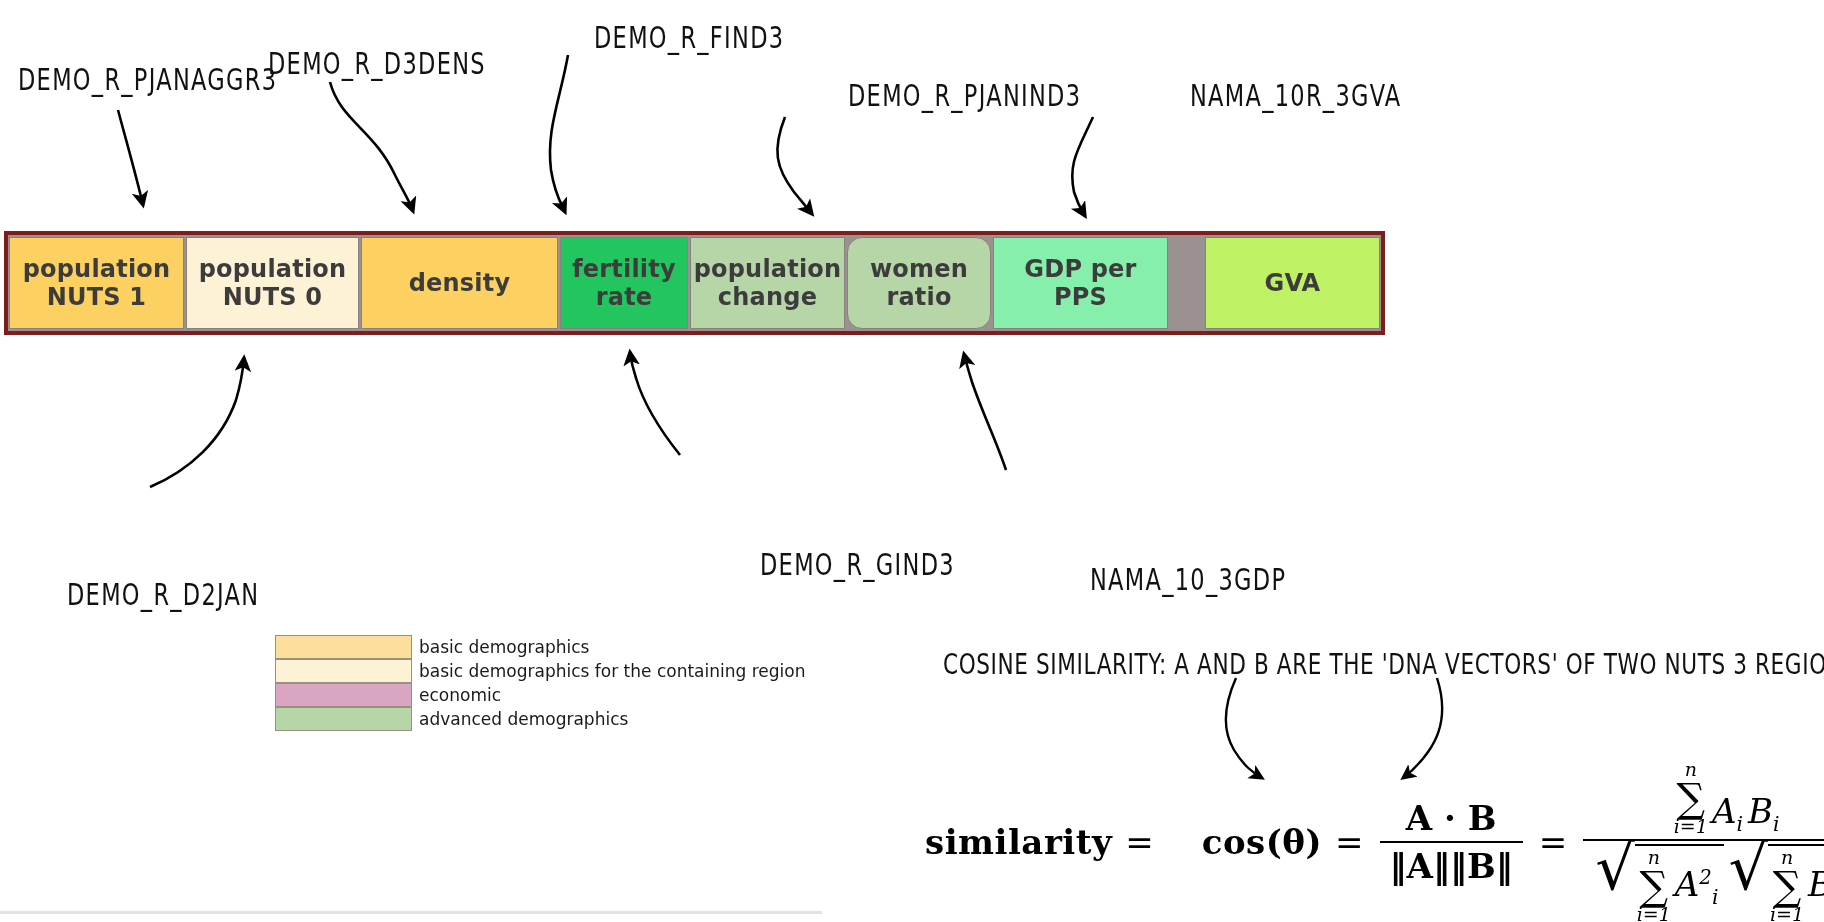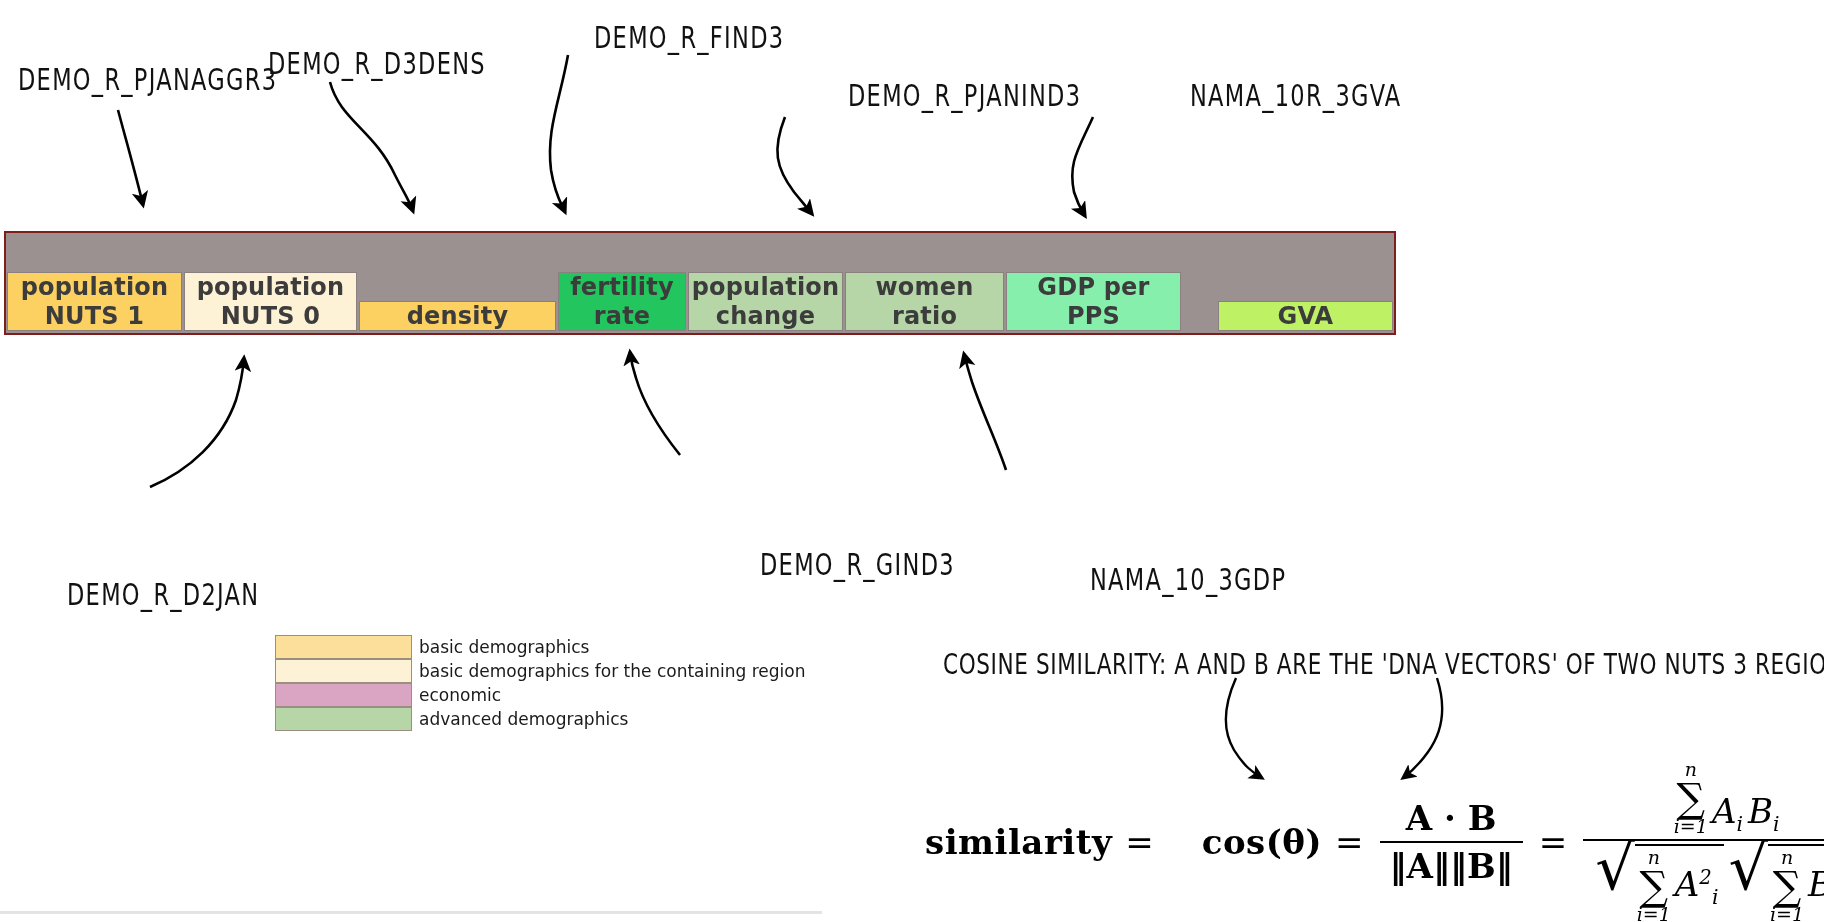--- a/index.html
+++ b/index.html
@@ -37,24 +37,23 @@
     pointer-events: none;
   }
 
   
   #dna-strip {
     position: absolute;
     left: 4px;
     top: 231px;
     height: 104px;
     display: flex;
-    border: 2px solid #7f1d1d;
+    border: 4px solid #7f1d1d;
     box-sizing: border-box;
     background: #9b9191;
-    align-items: flex-end;
   }
   .dna-cell {
     box-sizing: border-box;
     border: 1px solid #8a8080;
     margin: 2px 1px;
     display: flex;
     align-items: center;
     justify-content: center;
     text-align: center;
     font-family: "DejaVu Sans", sans-serif;
@@ -248,21 +247,21 @@
     </span>
   </div>
 
   <div class="dna-cell" style="width:155px; background:#b6d6a8;">
     <span>
       <span>population</span><br>
       <span>change</span>
     </span>
   </div>
 
-  <div class="dna-cell" style="width:159px; background:#b6d6a8;">
+  <div class="dna-cell" style="width:144px; background:#b6d6a8;border-radius:15px;">
     <span>
       <span>women</span><br>
       <span>ratio</span>
     </span>
   </div>
 
   <div class="dna-cell" style="width:175px; background:#86efac;">
     <span>
       <span>GDP per</span><br>
       <span>PPS</span>

